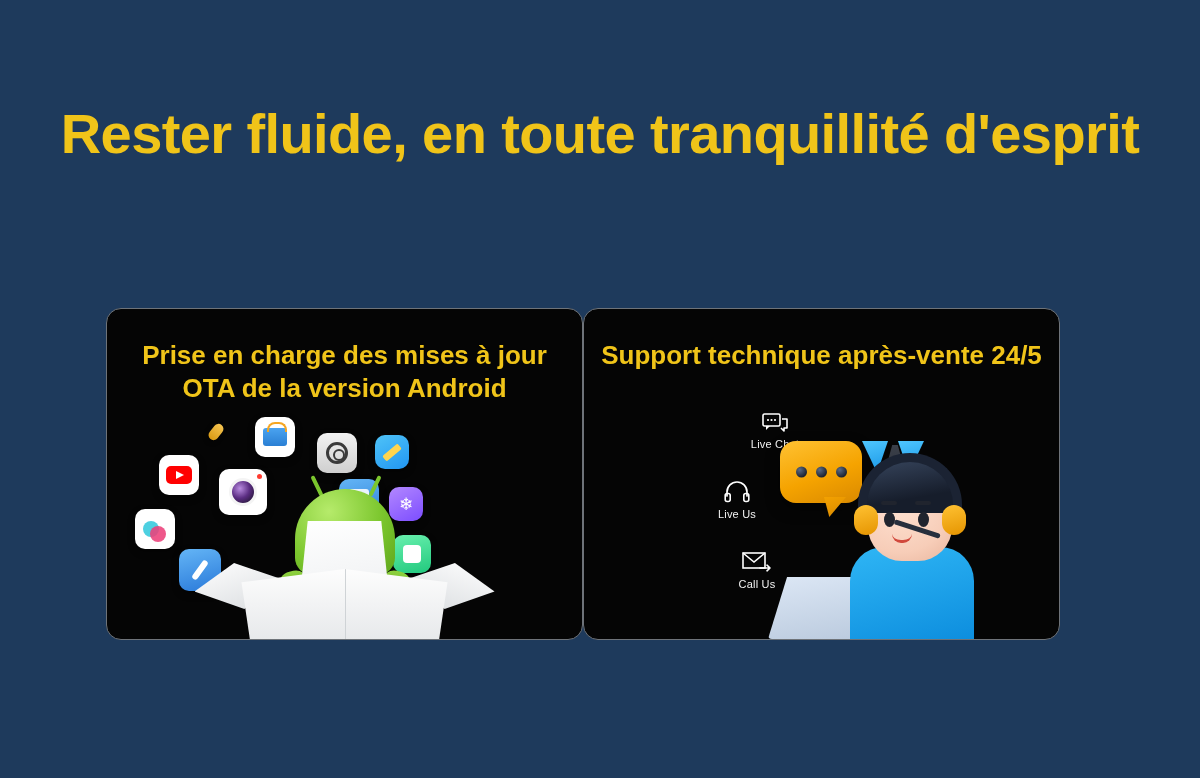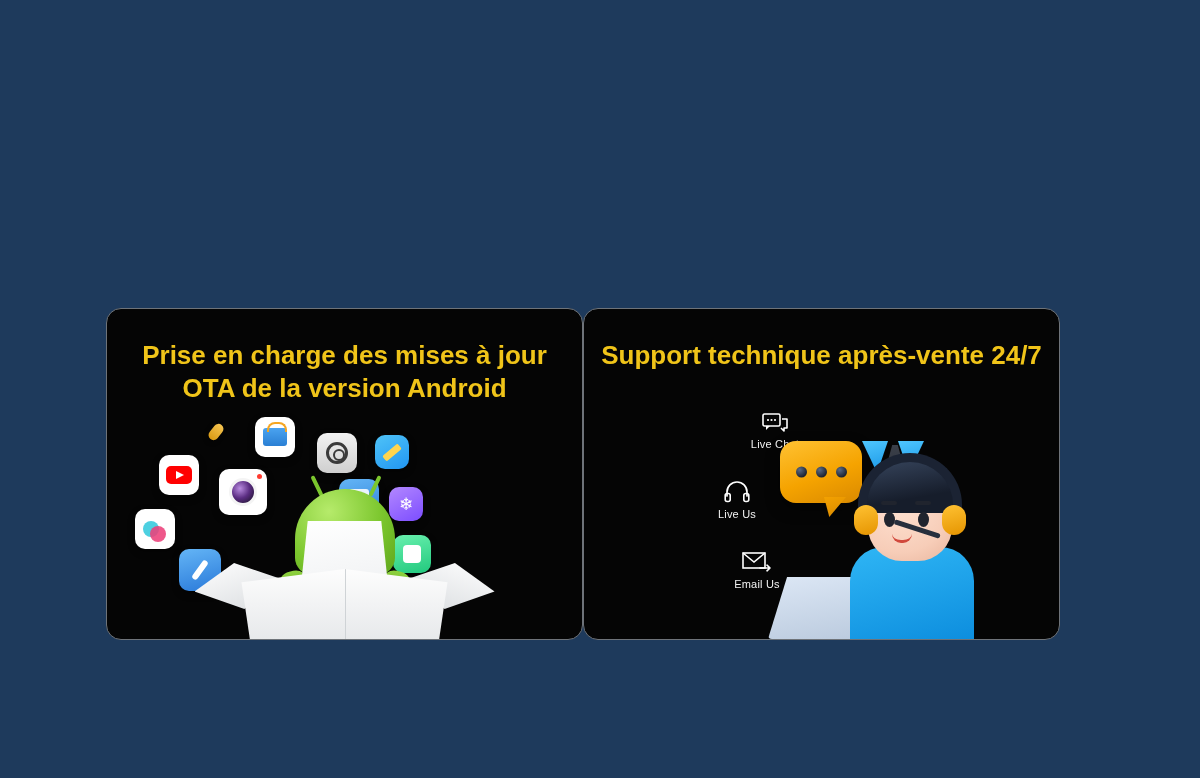--- a/index.html
+++ b/index.html
@@ -453,20 +453,21 @@
     background: linear-gradient(170deg,#dce7f5 0%, #b8c8dc 100%);
     clip-path: polygon(14% 0%, 100% 0%, 100% 100%, 0% 100%);
     border-radius: 4px;
   }
 </style>
 </head>
 <body>
 
 <div class="page">
 
+  <h1 class="heading">Rester fluide, en toute tranquillité d'esprit</h1>
 
   <div class="cards">
 
     <div class="card">
       <div class="card-title">Prise en charge des mises à jour OTA de la version Android</div>
 
       <div class="android-art">
 
         <div class="app-icon ic-photos">
           <span class="c1"></span>
@@ -529,21 +530,21 @@
 
         <div class="box">
           <span class="flap-l"></span>
           <span class="flap-r"></span>
           <span class="box-front"></span>
         </div>
       </div>
     </div>
 
     <div class="card">
-      <div class="card-title">Support technique après-vente 24/7</div>
+      <div class="card-title">Support technique après-vente 24/5</div>
 
       <div class="support-art">
 
         <div class="service-list">
 
           <div class="service service-1">
             <svg width="26" height="20" viewBox="0 0 26 20">
               <rect x="1" y="1" width="17" height="12" rx="1.5" fill="none" stroke="#ffffff" stroke-width="1.6"></rect>
               <path d="M4 13 L4 17 L8 13 Z" fill="#ffffff"></path>
               <circle cx="6" cy="7" r="1.1" fill="#ffffff"></circle>
@@ -562,21 +563,21 @@
             </svg>
             <div class="service-label">Live Us</div>
           </div>
 
           <div class="service service-3">
             <svg width="30" height="22" viewBox="0 0 30 22">
               <rect x="1" y="2" width="22" height="15" fill="none" stroke="#ffffff" stroke-width="1.6"></rect>
               <path d="M1 2 L12 11 L23 2" fill="none" stroke="#ffffff" stroke-width="1.6"></path>
               <path d="M18 17 L28 17 M25 14.2 L28 17 L25 19.8" fill="none" stroke="#ffffff" stroke-width="1.6" stroke-linecap="round" stroke-linejoin="round"></path>
             </svg>
-            <div class="service-label">Email Us</div>
+            <div class="service-label">Call Us</div>
           </div>
         </div>
 
         <div class="bubble">
           <span class="dots">
             <span class="dot"></span>
               <span class="dot"></span>
               <span class="dot"></span>
           </span>
         </div>

